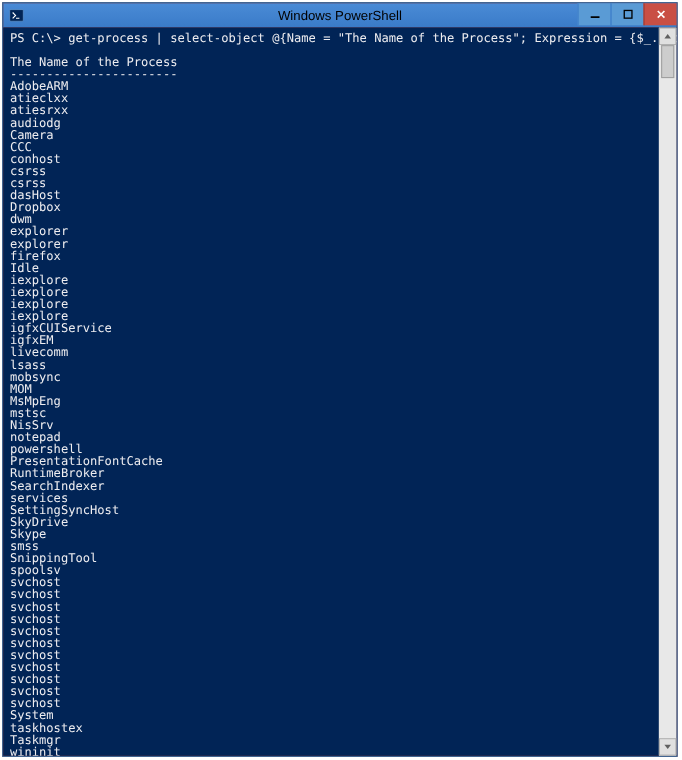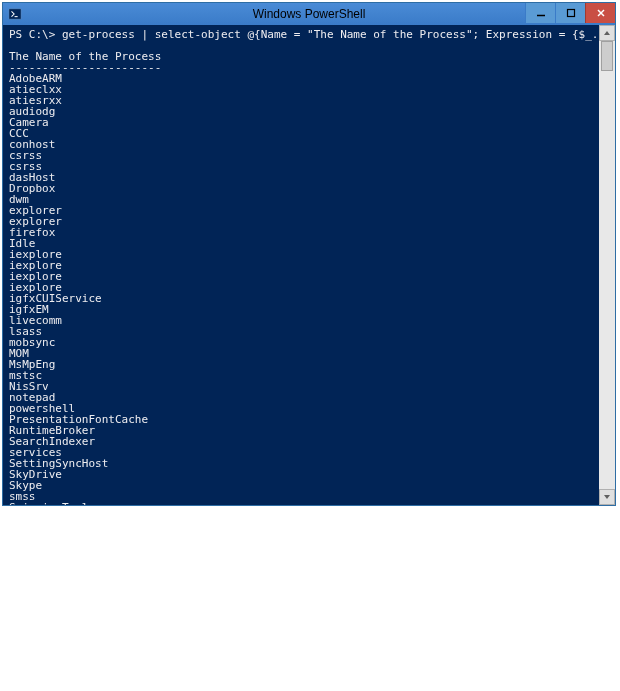--- a/index.html
+++ b/index.html
@@ -8,21 +8,21 @@
     width: 620px;
     height: 691px;
     overflow: hidden;
     font-family: sans-serif;
   }
   .window {
     position: absolute;
     top: 2px;
     left: 2px;
     width: 614px;
-    height: 504px;
+    height: 686px;
     border: 1px solid #2e6da4;
     background: #7f1d1d;
     display: flex;
     flex-direction: column;
   }
   .titlebar {
     height: 22px;
     background: linear-gradient(#4a8bd6, #3a7bc8);
     display: flex;
     align-items: center;

